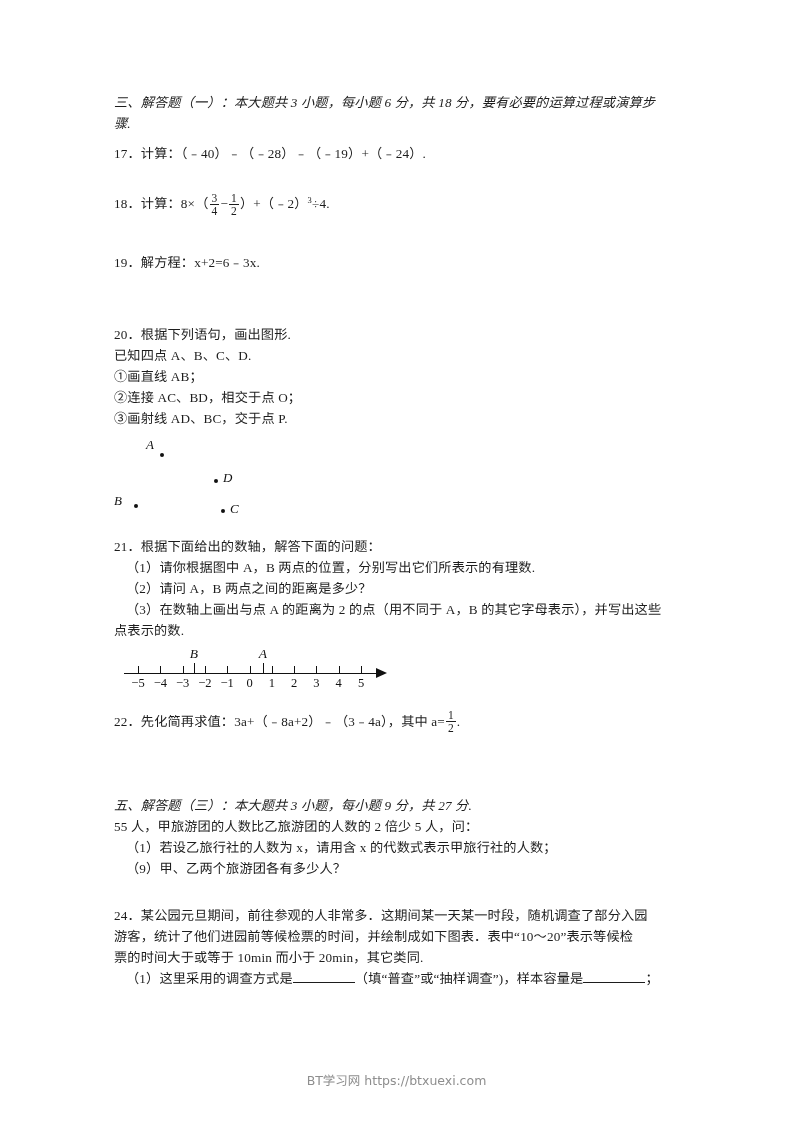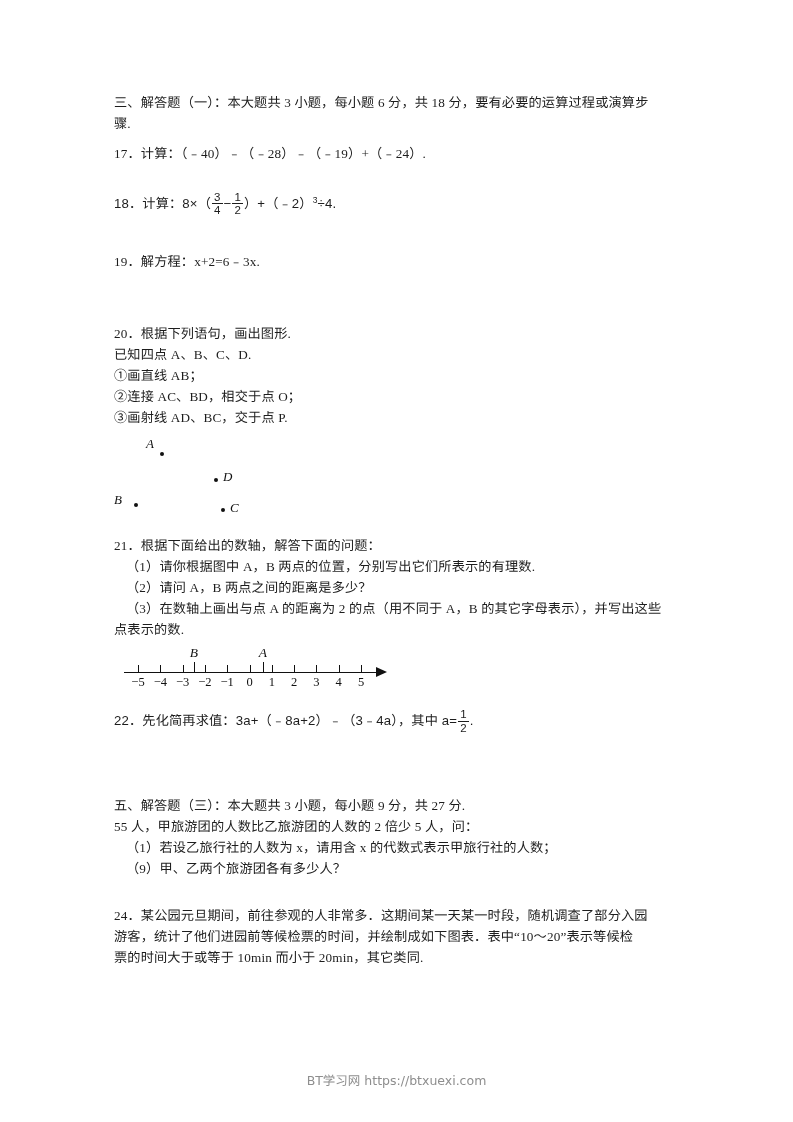--- a/index.html
+++ b/index.html
@@ -38,24 +38,25 @@
   }
   .gap-sm { height: 9px; }
   .gap-md { height: 17px; }
   .gap-lg { height: 26px; }
   .gap-xl { height: 34px; }
   .indent2 { padding-left: 12px; }
 
   .sec-head {
     font-size: 13.2px;
     line-height: 21px;
+    font-style: italic;
   }
 
   
-  .math { font-family: Liberation Sans, sans-serif; }
+  .math { font-family: Liberation Serif, serif; }
   .frac {
     display: inline-block;
     vertical-align: middle;
     text-align: center;
     font-size: 11.5px;
     line-height: 1.05;
     margin: 0 1px;
     position: relative;
     top: -1px;
   }
@@ -250,19 +251,22 @@
     <div class="line">55 人，甲旅游团的人数比乙旅游团的人数的 2 倍少 5 人，问：</div>
     <div class="line indent2">（1）若设乙旅行社的人数为 x，请用含 x 的代数式表示甲旅行社的人数；</div>
     <div class="line indent2">（9）甲、乙两个旅游团各有多少人？</div>
 
     <div class="gap-lg"></div>
 
     <div class="line">24．某公园元旦期间，前往参观的人非常多．这期间某一天某一时段，随机调查了部分入园</div>
     <div class="line">游客，统计了他们进园前等候检票的时间，并绘制成如下图表．表中“10～20”表示等候检</div>
     <div class="line">票的时间大于或等于 10min 而小于 20min，其它类同.</div>
 
+    <div class="line indent2">
+      <span>（1）这里采用的调查方式是</span><span class="blank blank-w1"></span><span>（填“普查”或“抽样调查”)，样本容量是</span><span class="blank blank-w1"></span><span>；</span>
+    </div>
 
 
   </div>
 
   <div class="footer">BT学习网 https://btxuexi.com</div>
 
 </div>
 
 </body></html>

